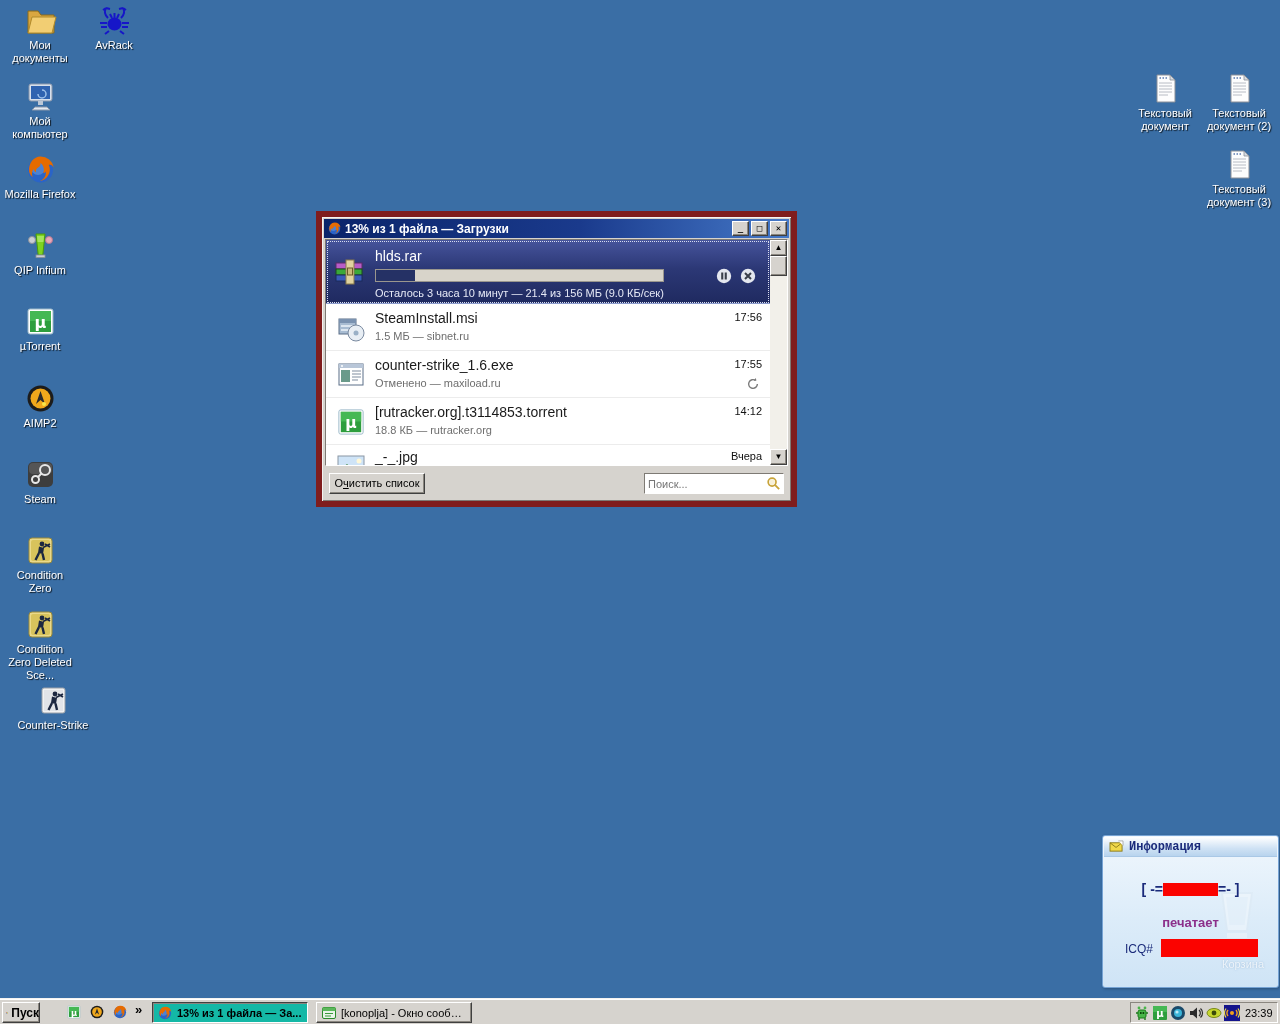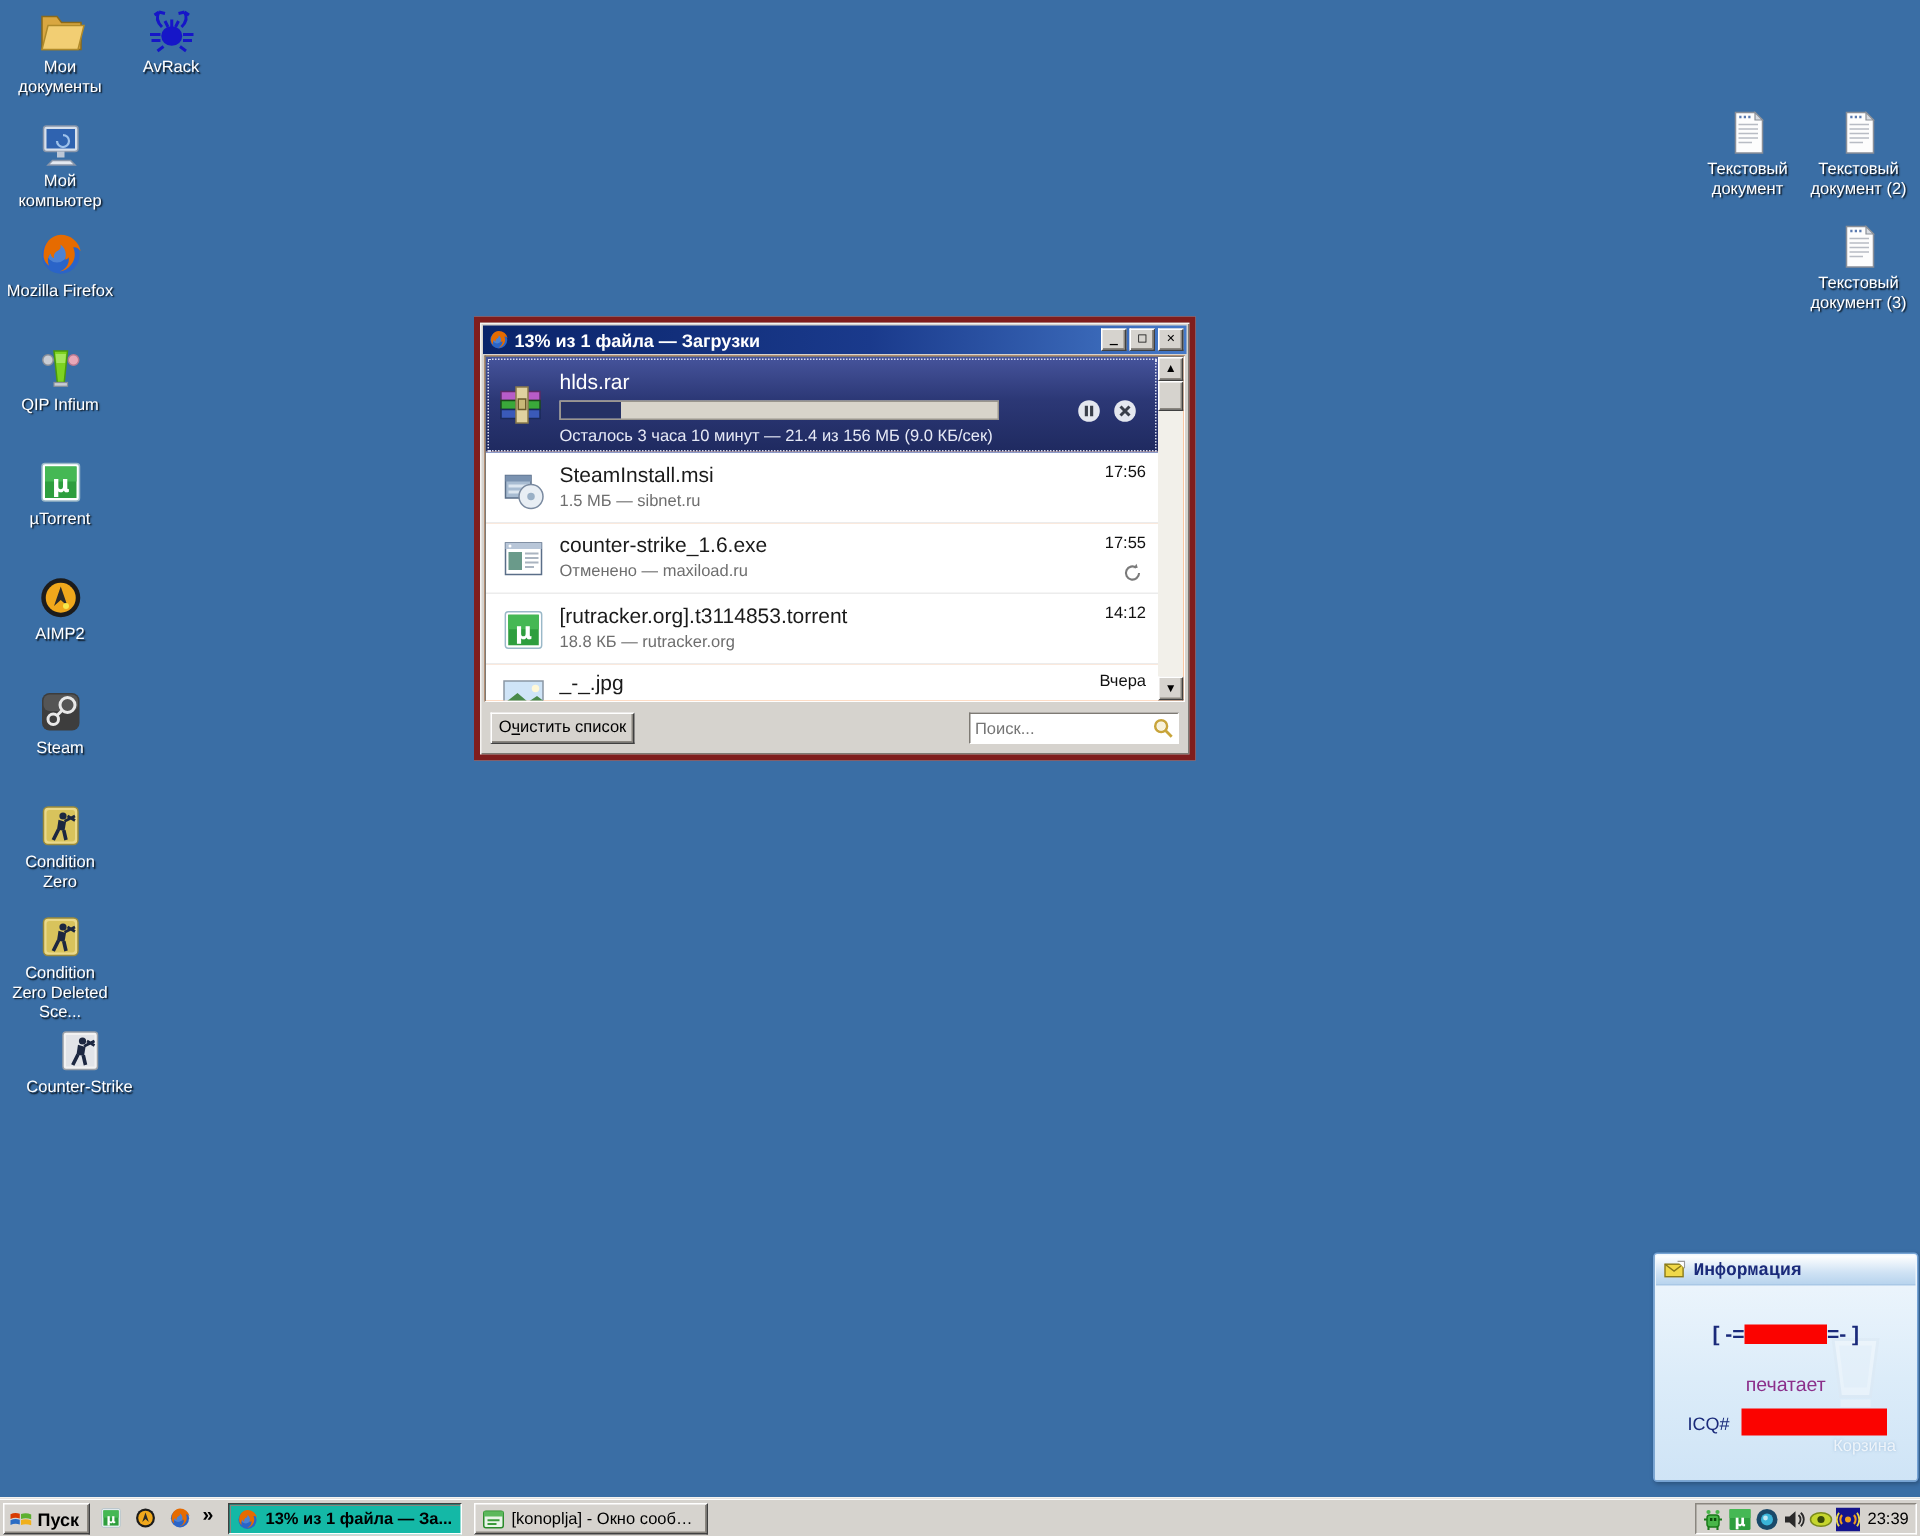--- a/index.html
+++ b/index.html
@@ -7,21 +7,21 @@
   body { font-family:"Liberation Sans", sans-serif; }
   #screen { position:relative; width:1280px; height:1024px; background:#3a6ea5; overflow:hidden; }
 
   
   .dcell { position:absolute; width:72px; text-align:center; cursor:default; }
   .dcell .dicon { width:33px; height:33px; margin:0 auto 2px; display:block; }
   .dcell .dlabel { color:#fff; font-size:11px; line-height:13px; text-shadow:1px 1px 1px rgba(0,0,0,.85); word-wrap:break-word; }
 
   
   #dl-window { position:absolute; left:316px; top:211px; width:481px; height:296px;
-               background:#d6d3ce; border:4px solid #7f1d1d;
+               background:#d6d3ce; border:6px solid #7f1d1d;
                box-shadow: inset 1px 1px 0 #f4f3f1, inset -1px -1px 0 #7e7a74; padding:14px; }
   #dl-titlebar { position:absolute; left:2px; top:2px; right:2px; height:19px;
                background:linear-gradient(90deg,#0a246a 0%, #1a3a8c 55%, #4579c8 100%);
                display:flex; align-items:center; padding:0 2px; }
   #dl-titlebar .tb-icon { width:15px; height:15px; margin:0 3px 0 1px; }
   #dl-titlebar .tb-text { color:#fff; font-weight:bold; font-size:12px; flex:1;
                white-space:nowrap; overflow:hidden; }
   .tb-btn { width:17px; height:15px; margin-left:2px; background:#d6d3ce;
                border-top:1px solid #fff; border-left:1px solid #fff;
                border-right:1px solid #404040; border-bottom:1px solid #404040;
@@ -77,31 +77,31 @@
   #qip-header { position:absolute; left:1px; top:1px; right:1px; height:20px;
                background:linear-gradient(180deg,#ffffff,#cfe2f4 60%,#b8d4ee);
                display:flex; align-items:center; padding-left:5px;
                border-bottom:1px solid #a9c8e6; }
   #qip-header .qh-icon { width:15px; height:13px; margin-right:5px; }
   #qip-header .qh-title { font-size:12px; font-weight:bold; color:#1a2a7a;font-family:Liberation Mono, monospace; }
   .qip-line1 { position:absolute; left:0; right:0; top:45px; text-align:center;
                font-size:14px; font-weight:bold; color:#1a2a7a; }
   .redact1 { display:inline-block; width:55px; height:13px; background:#fb0300; vertical-align:-2px; }
   .qip-line2 { position:absolute; left:0; right:0; top:79px; text-align:center;
-               font-size:13px; font-weight:normal; color:#8b2f8b; }
+               font-size:13px; font-weight:bold; color:#8b2f8b; }
   .qip-line3 { position:absolute; left:22px; top:106px; font-size:12px; color:#1a2a7a; }
   .redact2 { position:absolute; left:58px; top:103px; width:97px; height:18px; background:#fb0300; }
   #qip-watermark-glass { position:absolute; right:22px; top:55px; width:38px; height:62px; opacity:.55; }
   #qip-watermark-text { position:absolute; right:14px; top:122px; font-size:11px;
                color:rgba(255,255,255,.75); text-shadow:0 0 2px rgba(120,160,200,.6); }
 
   
   #taskbar { position:absolute; left:0; top:998px; width:1280px; height:26px; background:#d6d3ce;
                border-top:1px solid #f4f3f1; box-shadow:inset 0 1px 0 #fff; }
-  #start-btn { position:absolute; left:2px; top:3px; width:58px; height:21px; background:#d6d3ce;
+  #start-btn { position:absolute; left:2px; top:3px; width:38px; height:21px; background:#d6d3ce;
                border-top:1px solid #fff; border-left:1px solid #fff;
                border-right:1px solid #404040; border-bottom:1px solid #404040;
                box-shadow:inset -1px -1px 0 #8a867f;
                display:flex; align-items:center; padding-left:3px; }
   #start-btn .start-label { font-size:12px; font-weight:bold; color:#000; margin-left:3px; }
   .ql-icon { position:absolute; top:5px; width:16px; height:16px; }
   #ql-chevron { position:absolute; left:135px; top:3px; font-size:13px; font-weight:bold; color:#000; }
   .task-btn { position:absolute; top:3px; width:156px; height:21px; display:flex; align-items:center;
                padding:0 4px; font-size:11px; color:#000; white-space:nowrap; overflow:hidden; }
   .task-btn.active { background:#14b8a6;

